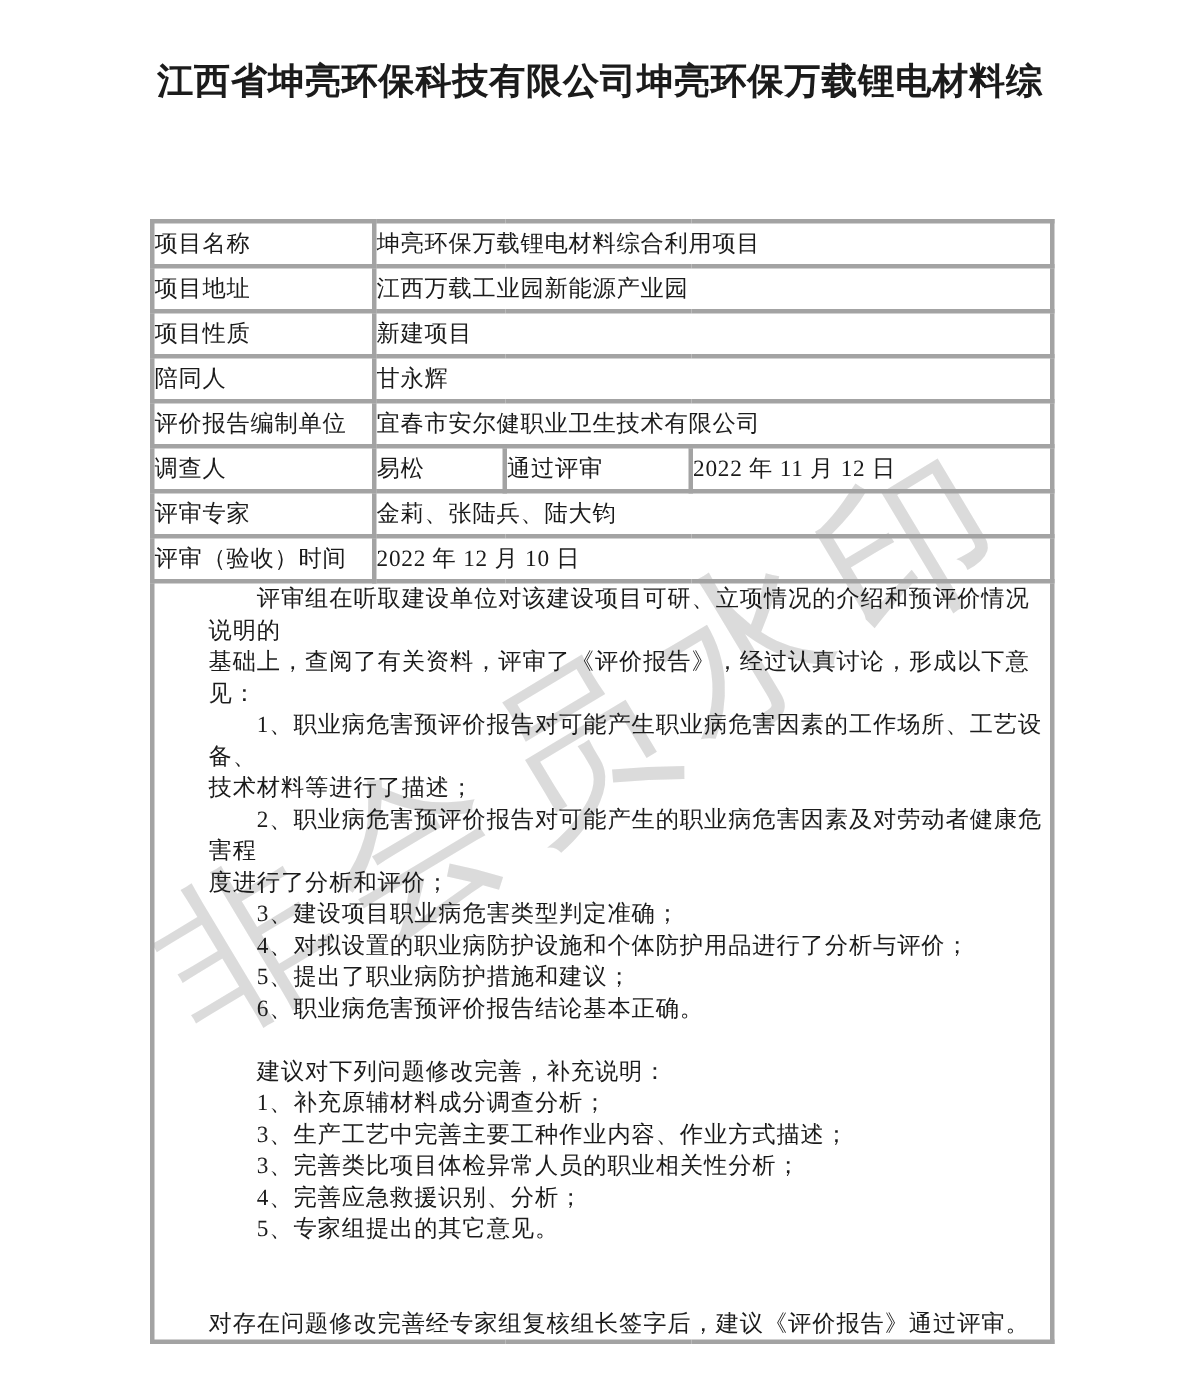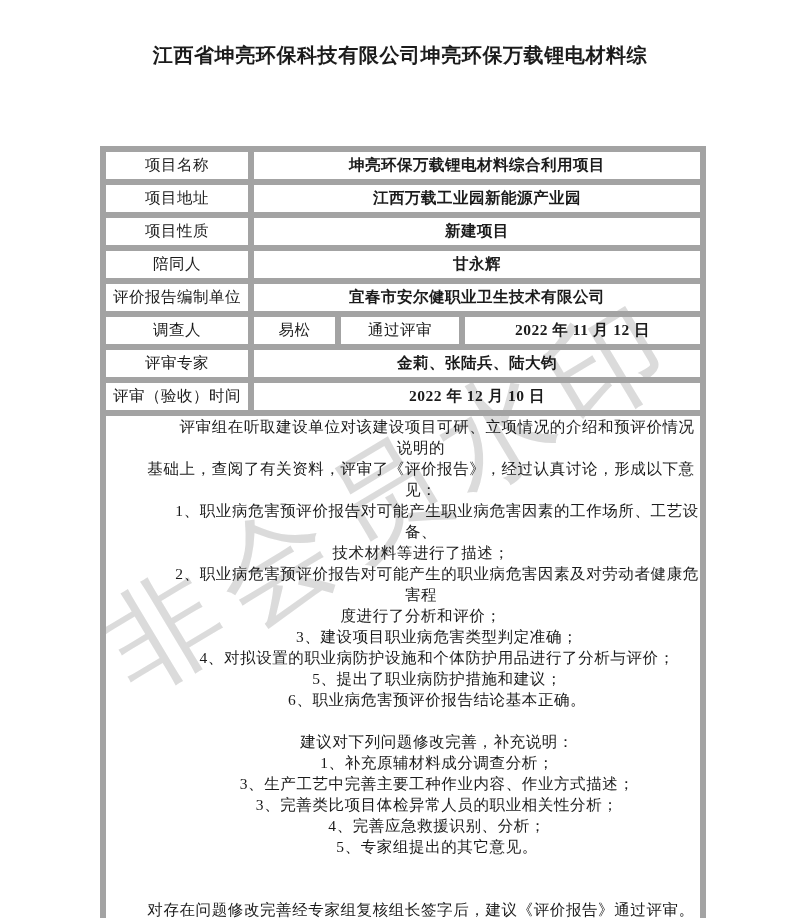--- a/index.html
+++ b/index.html
@@ -29,48 +29,48 @@
     transform: rotate(-31deg);
     z-index: 0;
     user-select: none;
   }
   .title {
     position: absolute;
     top: 34px; left: 0;
     width: 800px;
     margin: 0;
     text-align: center;
-    font-size: 20px;
+    font-size: 24px;
     font-weight: bold;
     letter-spacing: 0.6px;
     line-height: 42px;
     z-index: 1;
   }
   table.info {
     position: absolute;
     left: 100px; top: 146px;
     width: 600px;
     border-collapse: collapse;
     table-layout: fixed;
     background: transparent;
     z-index: 1;
     border: 2px solid #000;
   }
   table.info td {
-    border: 6px solid #a3a3a3;
+    border: 3px solid #a3a3a3;
     font-size: 15.5px;
     letter-spacing: 0.5px;
-    text-align: center;
+    text-align: left;
     vertical-align: middle;
     padding: 0;
     height: 27px;
     overflow: hidden;
   }
   td.cell-label { }
-  td.cell-value { padding-right: 72px; font-weight: bold; }
+  td.cell-value { padding-right: 72px; }
   td.cell-value-sm { padding-right: 36px; }
   td.review-cell {
     height: 450px;
     vertical-align: top;
     text-align: left;
     padding: 4px 4px 0 4px;
   }
   .review-line {
     min-height: 21px;
     line-height: 21px;

